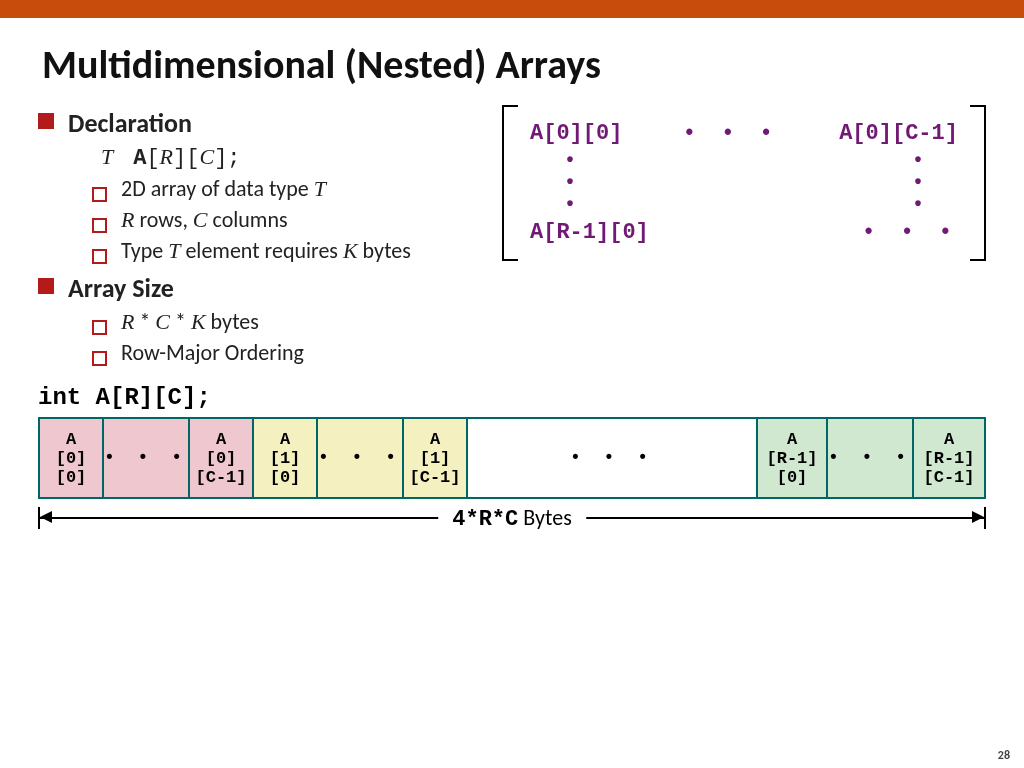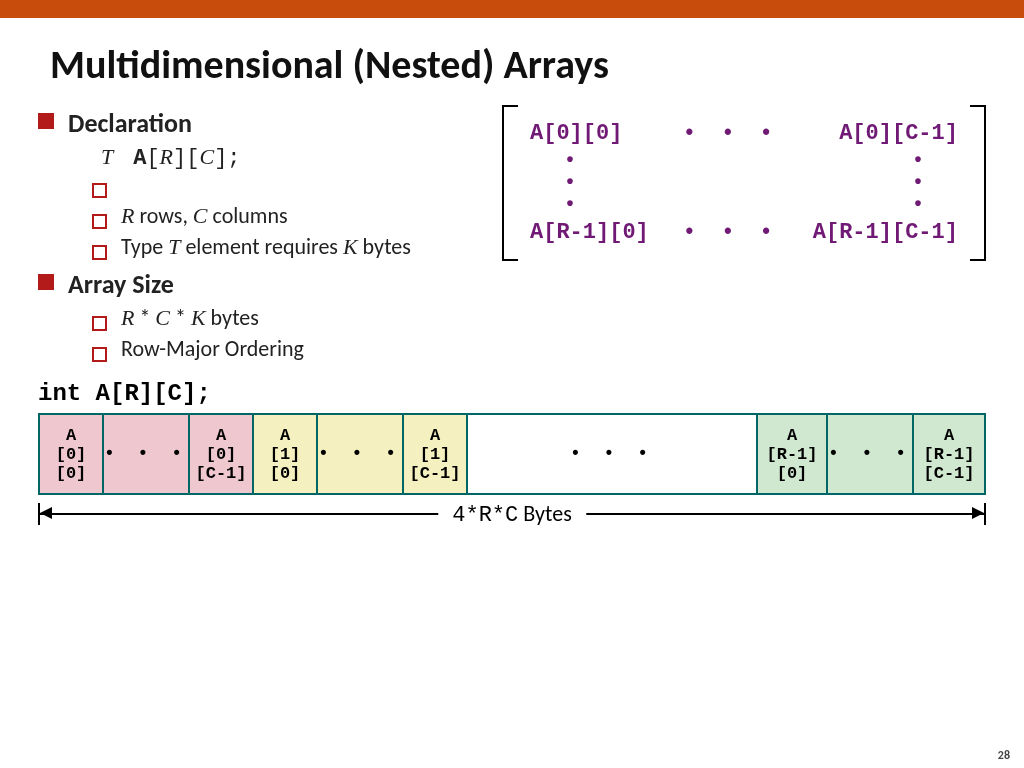--- a/index.html
+++ b/index.html
@@ -13,21 +13,21 @@
     box-sizing: border-box;
   }
   .topbar {
     height: 18px;
     background: #c84c0c;
   }
   .content {
     padding: 22px 38px 0 38px;
   }
   h1 {
-    margin: 0 0 10px 12px;
+    margin: 0 0 10px 4px;
     font-size: 40px;
     font-weight: 700;
     color: #111;
   }
   .cols {
     display: flex;
     align-items: flex-start;
     gap: 16px;
   }
   .left {
@@ -201,20 +201,21 @@
         <div class="item" style="margin-left:-20px;">
           <span style="margin-right:14px;width:15px;"></span>
           <span>
             <span class="ital">T</span>
             <span>&nbsp;&nbsp;</span>
             <span class="mono" style="font-weight:bold;">A</span><span class="mono">[</span><span class="ital">R</span><span class="mono">][</span><span class="ital">C</span><span class="mono">]</span><span class="mono">;</span>
           </span>
         </div>
         <div class="item">
           <div class="hollow"></div>
+          <span><span>2D array of data type </span><span class="ital">T</span></span>
         </div>
         <div class="item">
           <div class="hollow"></div>
           <span><span class="ital">R</span><span> rows, </span><span class="ital">C</span><span> columns</span></span>
         </div>
         <div class="item">
           <div class="hollow"></div>
           <span><span>Type </span><span class="ital">T</span><span> element requires </span><span class="ital">K</span><span> bytes</span></span>
         </div>
       </div>
@@ -255,21 +256,20 @@
           </div>
         <div class="col">
             <span class="dot">•</span>
             <span class="dot">•</span>
             <span class="dot">•</span>
           </div>
       </div>
       <div class="matrix-row">
         <span>A[R-1][0]</span>
         <span class="dots3">• • •</span>
-        <span>A[R-1][C-1]</span>
       </div>
     </div>
   </div>
 </div>
 
 <div class="memline">
   <div class="mem-caption">int A[R][C];</div>
   <div class="memrow">
     <div class="cell pink" style="width:64px;">
       <span>A</span>
@@ -306,18 +306,18 @@
       <span>[C-1]</span>
     </div>
   </div>
   <div class="measure">
     <div class="tick tl"></div>
     <div class="tick tr"></div>
     <div class="line"></div>
     <div class="arrow al"></div>
     <div class="arrow ar"></div>
     <div class="mlabel">
-      <span class="mono" style="font-weight:normal;">4*R*C</span><span> Bytes</span>
+      <span class="mono" style="font-weight:bold;">4*R*C</span><span> Bytes</span>
     </div>
   </div>
 </div>
 
 <div class="pagenum">28</div>
 
 </body></html>

